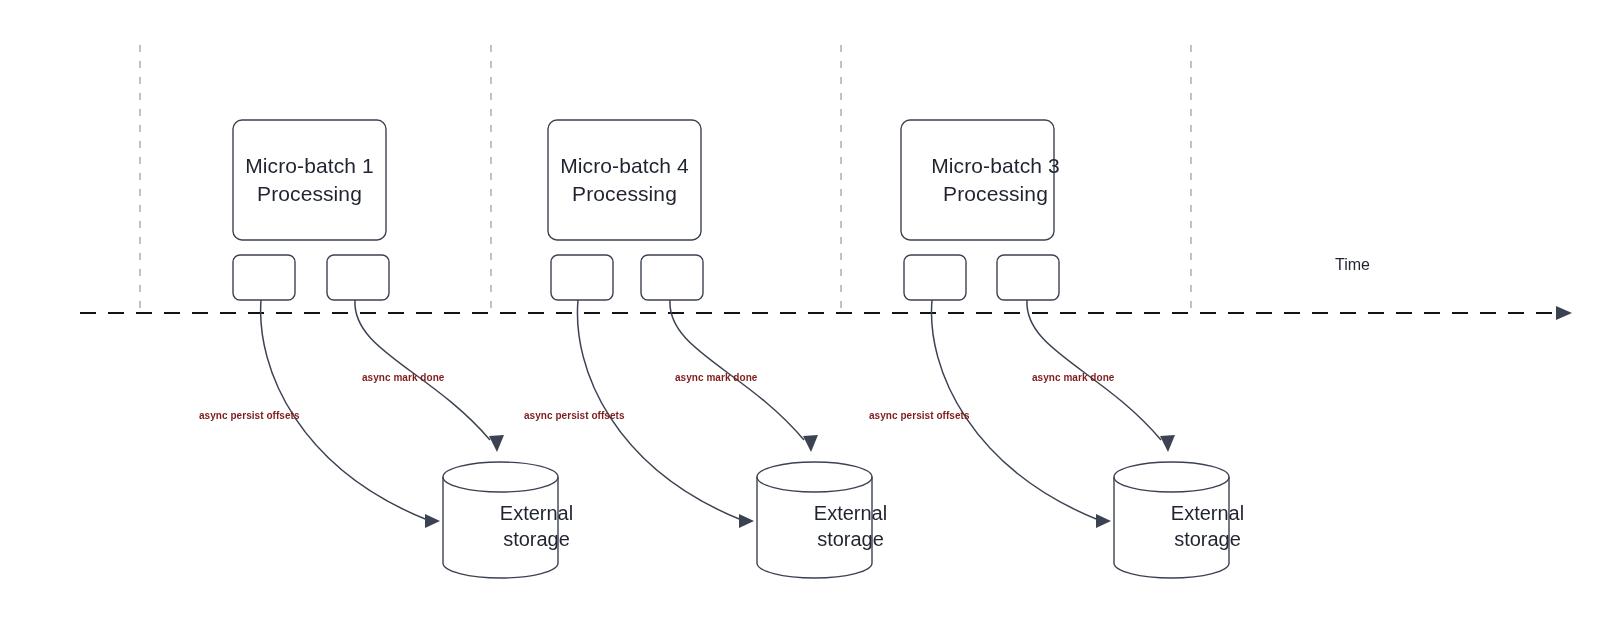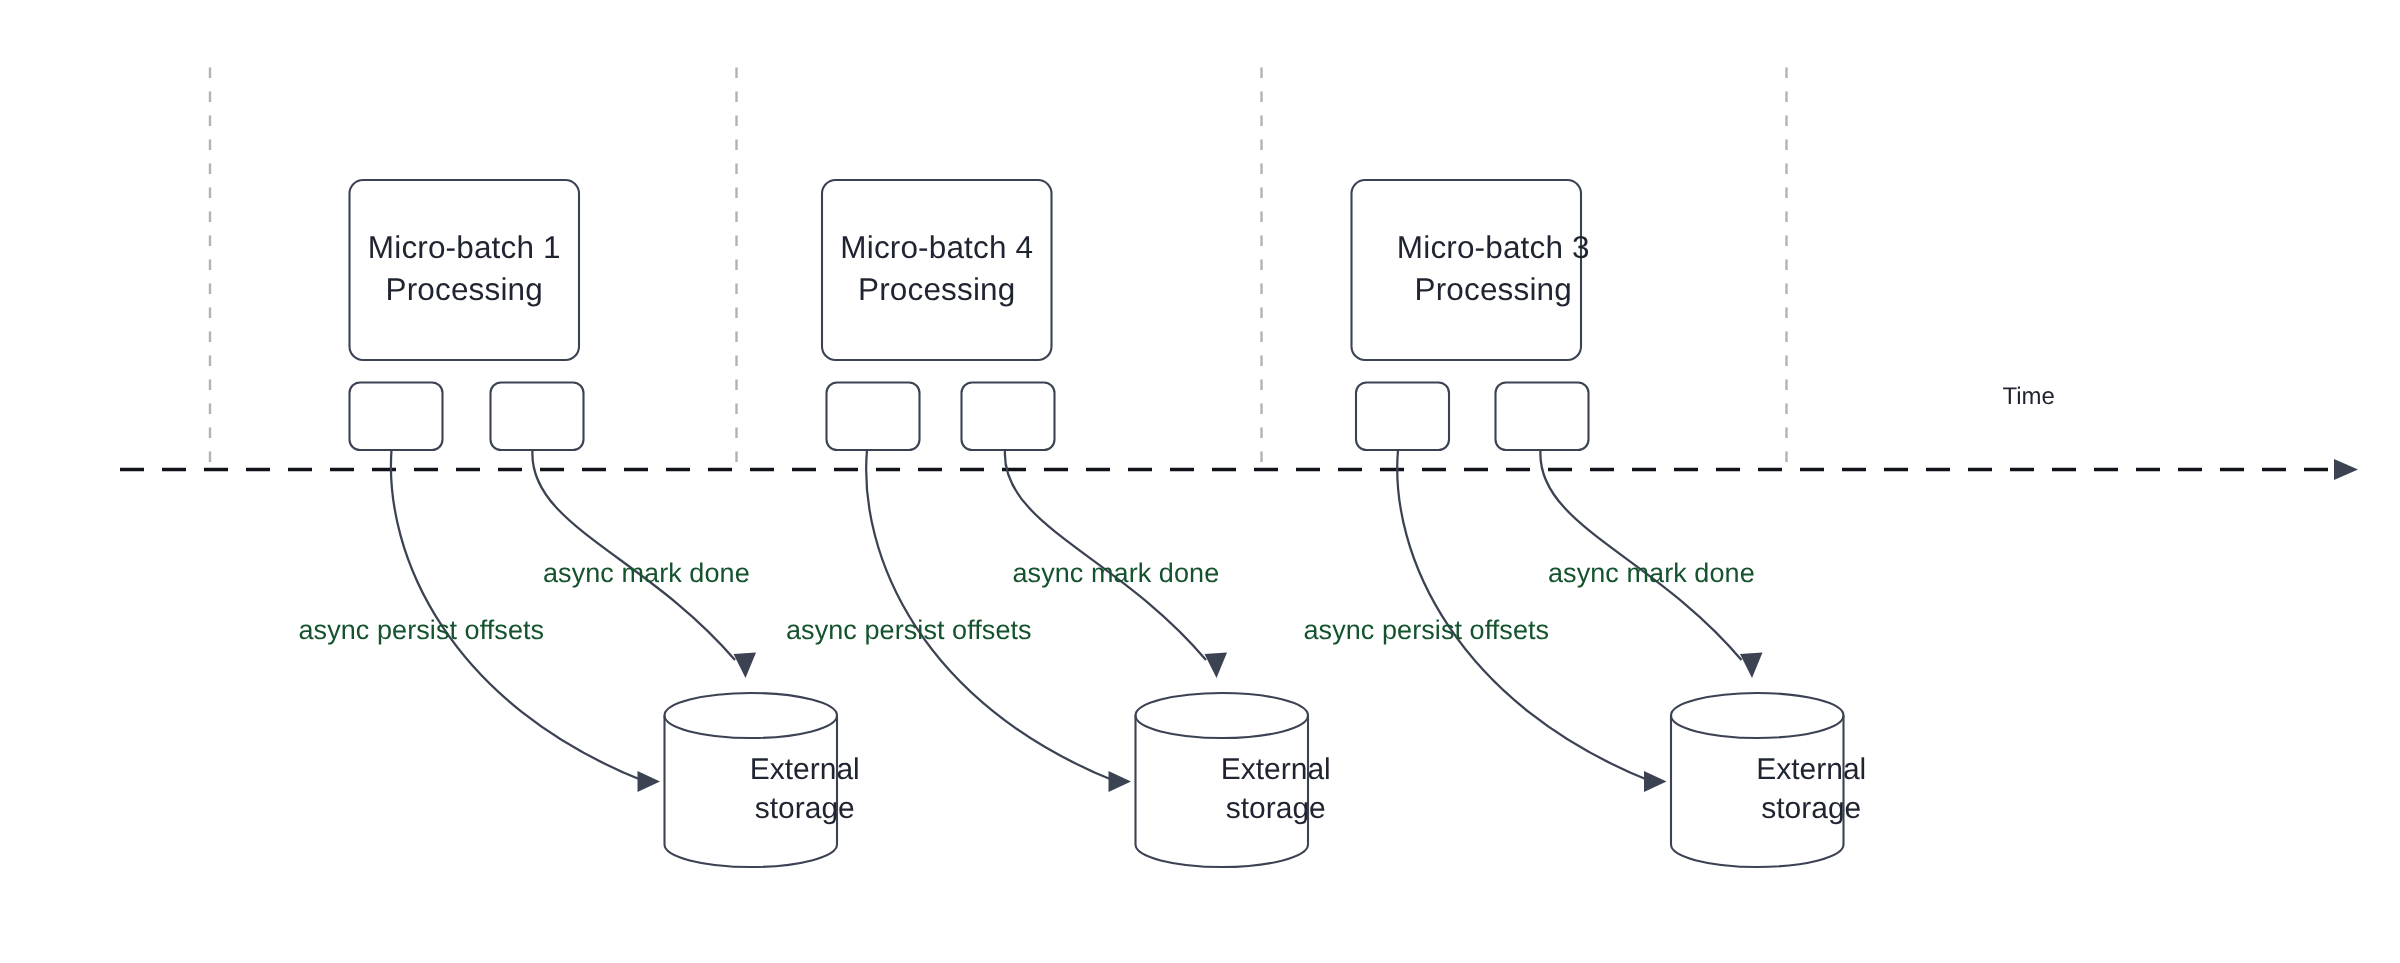--- a/index.html
+++ b/index.html
@@ -39,23 +39,23 @@
   .batch-label {
     font-size: 21px;
     letter-spacing: 0.1px;
   }
   .storage-label {
     font-size: 20px;
     padding-left: 36px;
   }
   .edge-label {
     position: absolute;
-    font-size: 18px;
-    font-weight: normal;
-    color: #14532d;
+    font-size: 10px;
+    font-weight: bold;
+    color: #7f1d1d;
     white-space: nowrap;
     letter-spacing: 0.05px;
   }
   .time-label {
     position: absolute;
     font-size: 16px;
     color: #1f2430;
     white-space: nowrap;
   }
 </style>

